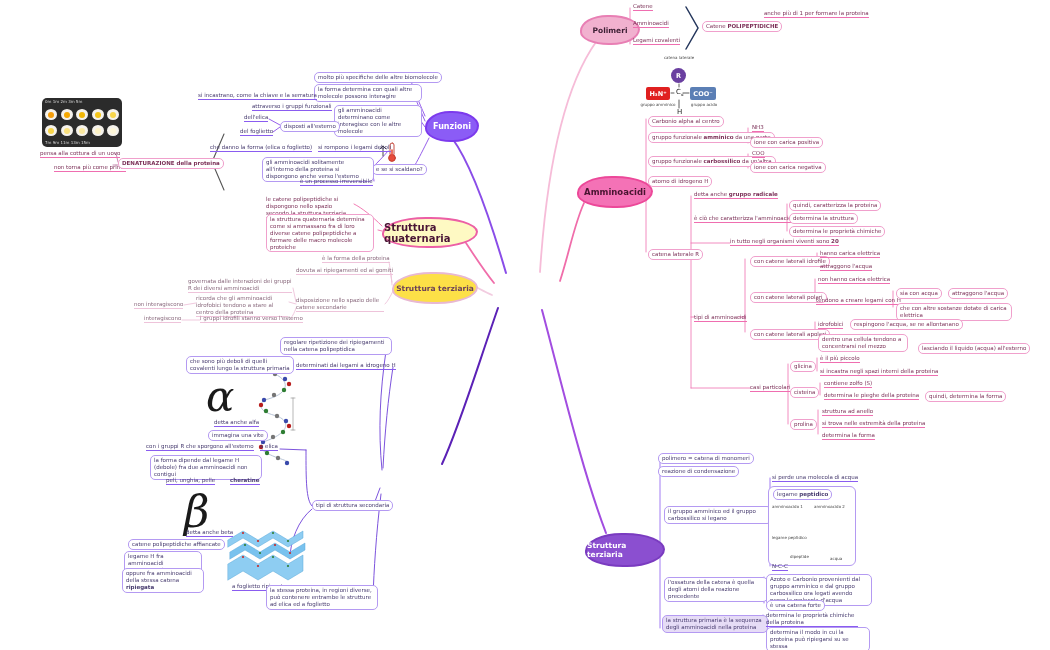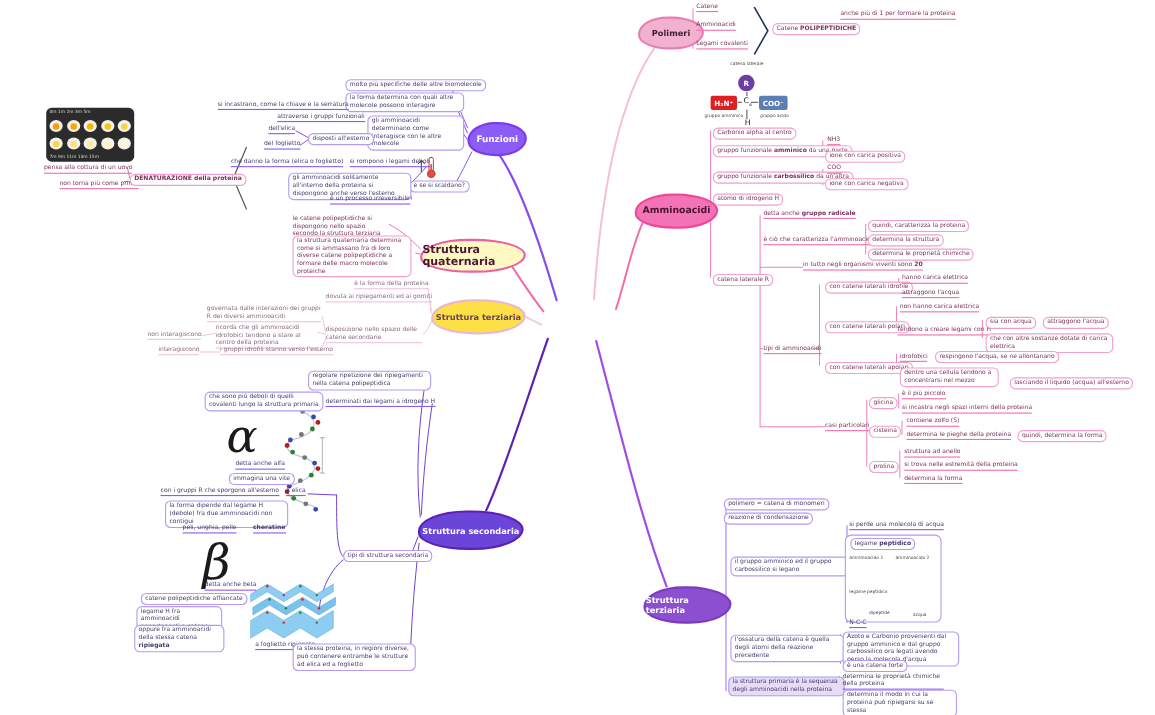--- a/index.html
+++ b/index.html
@@ -338,21 +338,20 @@
   <div class="node" id="nd-terziaria">Struttura terziaria</div>
   <div class="lb pk2 nw" style="left:322px;top:255px">è la forma della proteina</div>
   <div class="lb pk2 nw" style="left:296px;top:267px">dovuta ai ripiegamenti ed ai gomiti</div>
   <div class="lb pk2" style="left:296px;top:297px;width:88px">disposizione nello spazio delle catene secondarie</div>
   <div class="lb pk2" style="left:188px;top:278px;width:104px">governata dalle interazioni dei gruppi R dei diversi amminoacidi</div>
   <div class="lb pk2" style="left:196px;top:295px;width:92px">ricorda che gli amminoacidi idrofobici tendono a stare al centro della proteina</div>
   <div class="lb pk2 nw" style="left:134px;top:301px">non interagiscono</div>
   <div class="lb pk2 nw" style="left:200px;top:315px">i gruppi idrofili stanno verso l'esterno</div>
   <div class="lb pk2 nw" style="left:144px;top:315px">interagiscono</div>
 
-  <div class="node" id="nd-secondaria">Struttura secondaria</div>
   <div class="lb pu bx" style="left:280px;top:337px;width:104px">regolare ripetizione dei ripiegamenti nella catena polipeptidica</div>
   <div class="lb pu nw" style="left:296px;top:362px">determinati dai legami a idrogeno H</div>
   <div class="lb pu bx" style="left:186px;top:356px;width:100px">che sono più deboli di quelli covalenti lungo la struttura primaria</div>
   <div class="lb pu bx nw" style="left:312px;top:500px">tipi di struttura secondaria</div>
   <div class="greek" style="left:206px;top:372px;font-size:42px">α</div>
   <div class="lb pu nw" style="left:214px;top:419px">detta anche alfa</div>
   <div class="lb pu bx nw" style="left:208px;top:430px">immagina una vite</div>
   <div class="lb pu nw" style="left:146px;top:443px">con i gruppi R che sporgono all'esterno</div>
   <div class="lb pu nw" style="left:260px;top:443px">a elica</div>
   <div class="lb pu bx" style="left:150px;top:455px;width:104px">la forma dipende dal legame H (debole) fra due amminoacidi non contigui</div>

